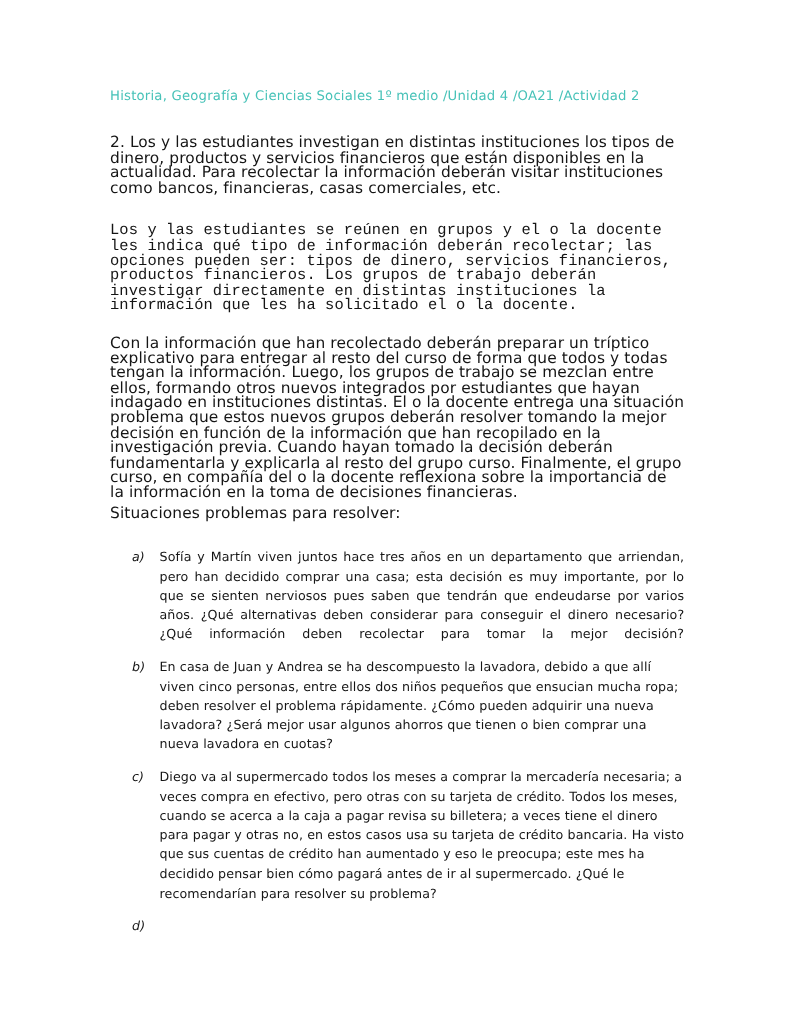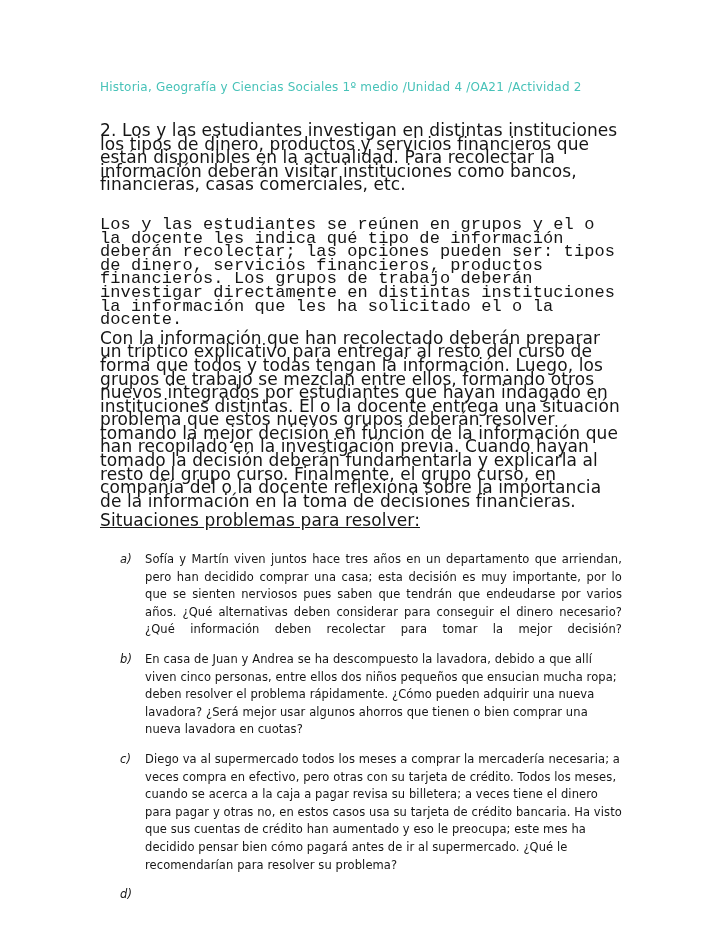--- a/index.html
+++ b/index.html
@@ -25,29 +25,29 @@
     margin: 0;
     font-size: 12px;
     font-weight: normal;
     line-height: 15px;
     color: #47c2b8;
     letter-spacing: 0.2px;
     white-space: nowrap;
   }
   .para {
     margin: 0;
-    font-size: 17px;
+    font-size: 14px;
     line-height: 13.6px;
     text-align: left;
     letter-spacing: 0.1px;
   }
   .para-1 { margin-top: 29px; }
   .para-2 { margin-top: 26px; font-family: Liberation Mono, monospace; }
-  .para-3 { margin-top: 5px; }
-  .section-label { margin-top: 6px; text-decoration: underline; }
+  .para-3 { margin-top: 20px; }
+  .section-label { margin-top: 6px; }
   .situations {
     list-style: none;
     margin: 23px 0 0 0;
     padding: 0;
   }
   .situation {
     position: relative;
     padding-left: 45px;
     font-size: 11.5px;
     line-height: 17.6px;

